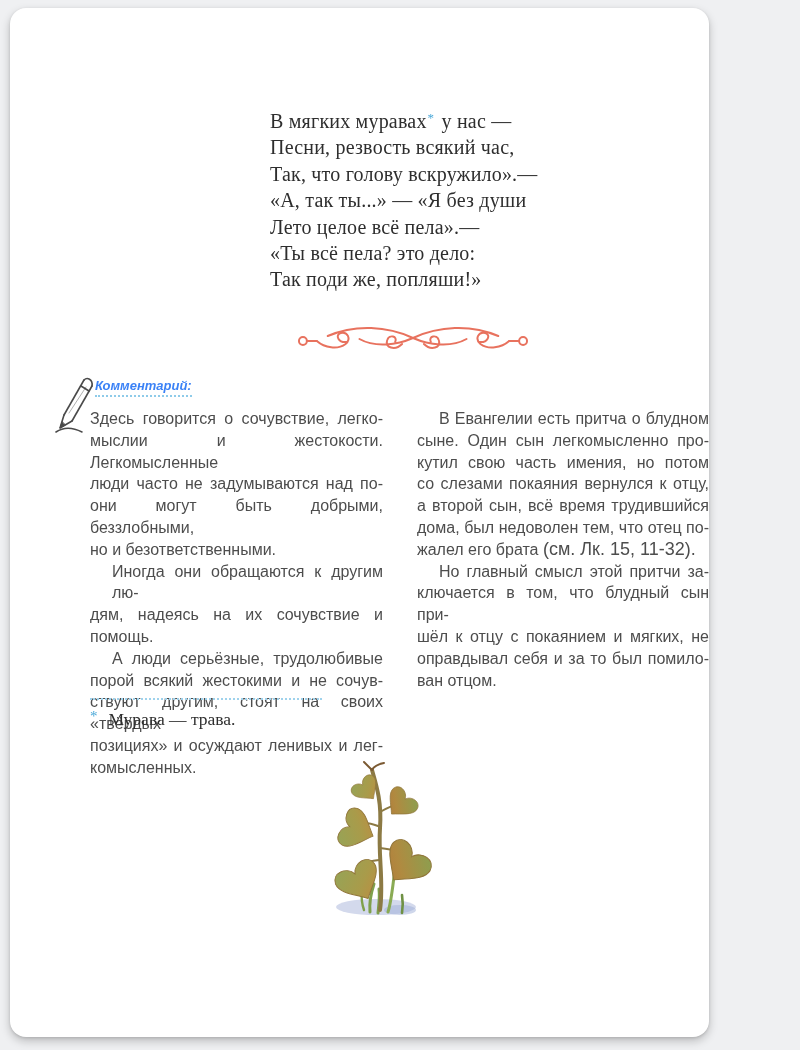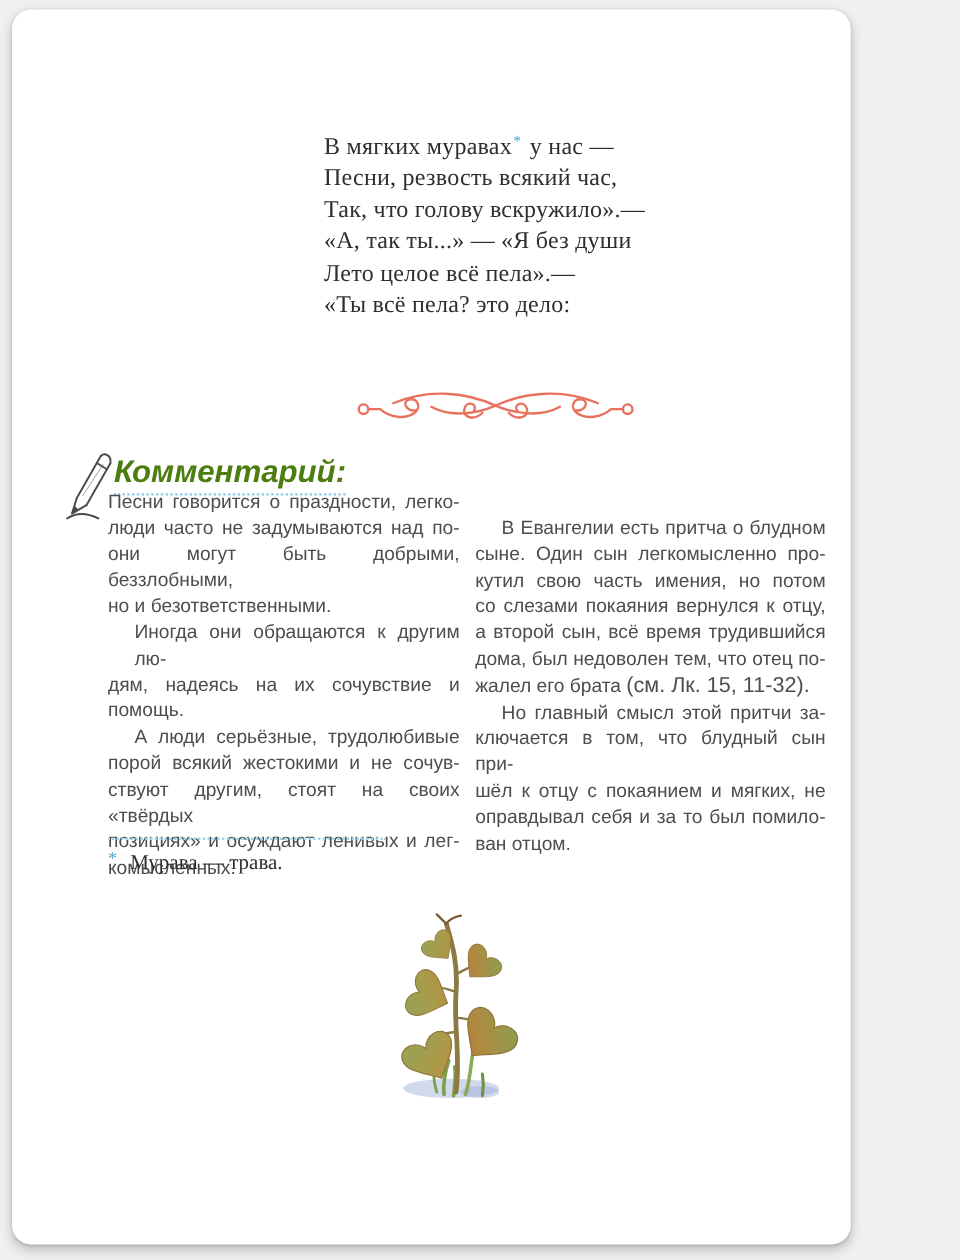--- a/index.html
+++ b/index.html
@@ -27,31 +27,31 @@
   .poem .star{
     color:#4aa8d8;font-size:13px;
     vertical-align:6px;margin:0 2px 0 1px;
   }
   
   .flourish{position:absolute;left:284px;top:313px;width:238px;height:36px;}
   
   .pencil{position:absolute;left:43px;top:367px;width:48px;height:60px;}
   .c-head{
     position:absolute;left:85px;top:370px;
-    font-size:26px;font-style:italic;font-weight:bold;
-    color:#4d7c0f;
+    font-size:13px;font-style:italic;font-weight:bold;
+    color:#3b82f6;
     border-bottom:2px dotted #8ecbe9;
     padding-bottom:2px;
   }
   .col{
     position:absolute;top:400px;width:293px;
     font-size:16px;line-height:21.8px;color:#4d4d4d;
   }
   .col.left{left:80px;}
-  .col.right{left:386px;width:292px;margin-top:22px;}
+  .col.right{left:407px;width:292px;}
   .bl{text-align:justify;}
   .bl.fill{text-align-last:justify;}
   .bl.ind{padding-left:22px;}
   .ref{font-size:18px;}
   
   .fn-rule{
     position:absolute;left:80px;top:690px;width:232px;height:0;
     border-top:2px dotted #9fd2ec;
   }
   .footnote{
@@ -70,20 +70,21 @@
 
 <div class="page">
 
   <div class="poem">
     <div class="pl"><span>В мягких муравах</span><span class="star">*</span><span> у нас —</span></div>
     <div class="pl">Песни, резвость всякий час,</div>
     <div class="pl">Так, что голову вскружило».—</div>
     <div class="pl">«А, так ты...» — «Я без души</div>
     <div class="pl">Лето целое всё пела».—</div>
     <div class="pl">«Ты всё пела? это дело:</div>
+    <div class="pl">Так поди же, попляши!»</div>
   </div>
 
   <svg class="flourish" viewBox="0 0 240 36">
     <g stroke="#e8725e" fill="none" stroke-width="2" stroke-linecap="round">
       <circle cx="9" cy="20" r="4"></circle>
       <path d="M13,20 h10"></path>
       <circle cx="231" cy="20" r="4"></circle>
       <path d="M217,20 h10"></path>
       <path d="M23,20 C31,27 44,29 52,23 C58,18 54,10 47,12 C41,14 45,22 53,21"></path>
       <path d="M217,20 C209,27 196,29 188,23 C182,18 186,10 193,12 C199,14 195,22 187,21"></path>
@@ -102,21 +103,22 @@
       <path d="M28,11 L36,16"></path>
       <path d="M11,40 L7,53 L19,46"></path>
       <path d="M16,38 L33,12" stroke-width="0.8" opacity="0.55"></path>
       <path d="M9,47 L7,53 L12,50 Z" fill="#4a4a4a" stroke-width="1"></path>
       <path d="M3,57 C12,51 21,53 29,57"></path>
     </g>
   </svg>
   <div class="c-head">Комментарий:</div>
 
   <div class="col left">
-    <div class="bl fill">Песни говорится о праздности, легко-</div>
+    <div class="bl fill">Здесь говорится о сочувствие, легко-</div>
+    <div class="bl fill">мыслии и жестокости. Легкомысленные</div>
     <div class="bl fill">люди часто не задумываются над по-</div>
     <div class="bl fill">они могут быть добрыми, беззлобными,</div>
     <div class="bl">но и безответственными.</div>
     <div class="bl fill ind">Иногда они обращаются к другим лю-</div>
     <div class="bl">дям, надеясь на их сочувствие и помощь.</div>
     <div class="bl fill ind">А люди серьёзные, трудолюбивые</div>
     <div class="bl fill">порой всякий жестокими и не сочув-</div>
     <div class="bl fill">ствуют другим, стоят на своих «твёрдых</div>
     <div class="bl fill">позициях» и осуждают ленивых и лег-</div>
     <div class="bl">комысленных.</div>

